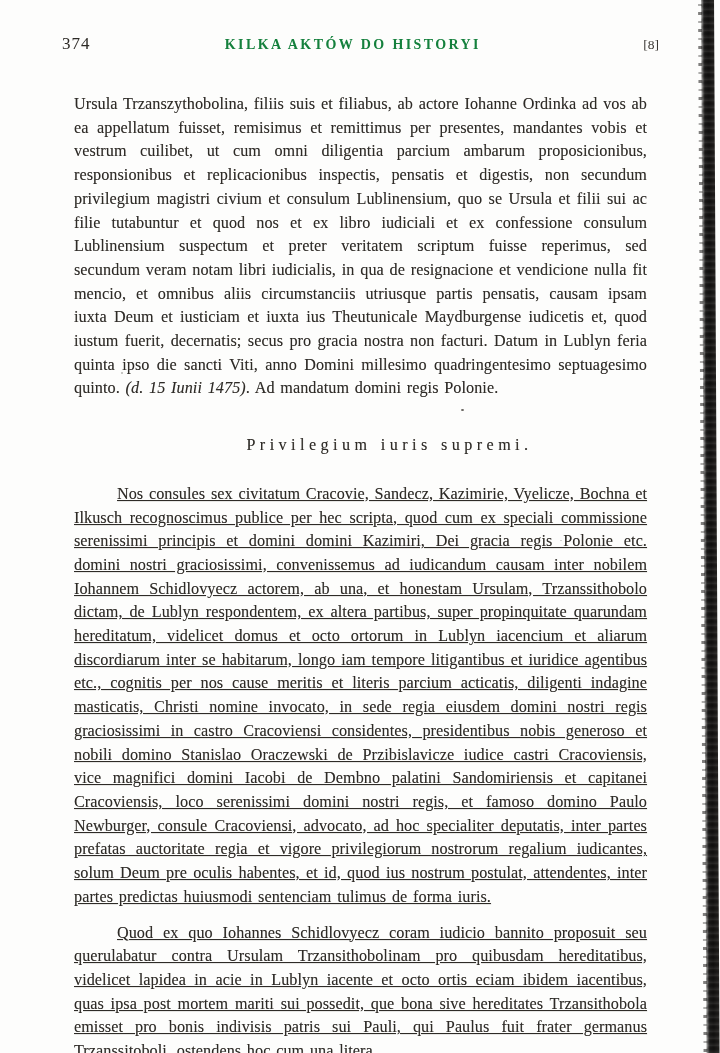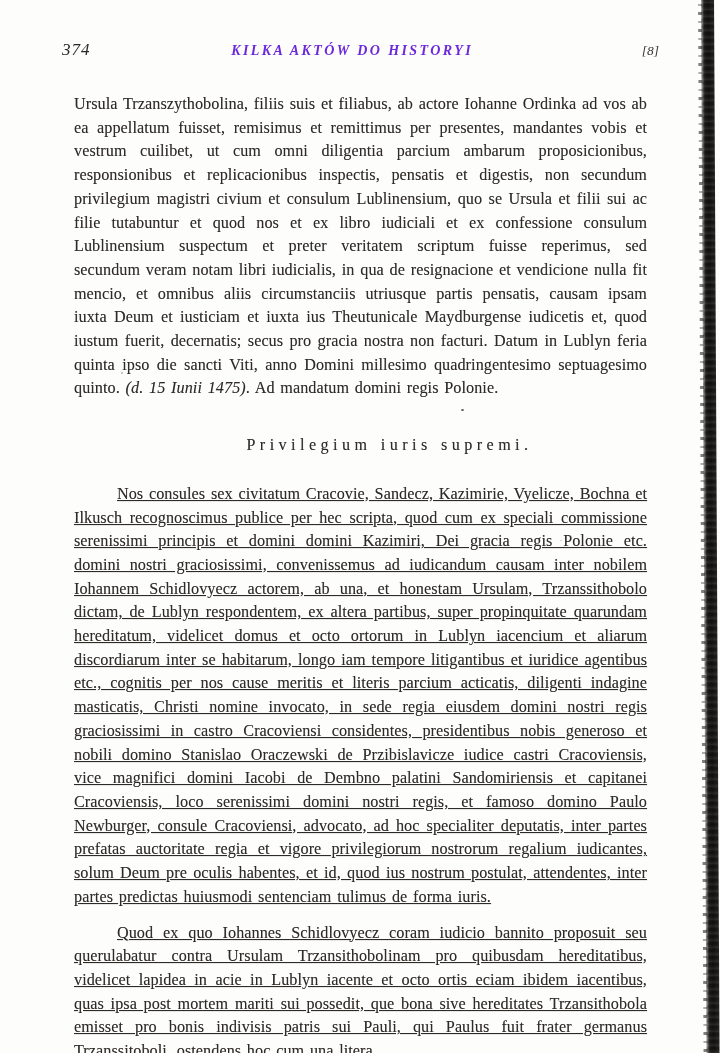--- a/index.html
+++ b/index.html
@@ -12,38 +12,37 @@
     width: 720px;
     height: 1053px;
     background: #fdfdfc;
     overflow: hidden;
     font-family: "Liberation Serif", "DejaVu Serif", serif;
     color: #2e2b27;
   }
   
   .running-head {
     position: absolute;
-    top: 40px;
+    top: 34px;
     left: 62px;
     width: 597px;
     display: flex;
     justify-content: space-between;
     align-items: baseline;
-    font-style: italic;
   }
   .pagenum {
     font-size: 17px;
     letter-spacing: 1px;
     color: #2c2925;
   }
   .head-title {
     font-size: 14px;
     font-weight: bold;
     letter-spacing: 2.4px;
-    color: #6d28d9;
+    color: #15803d;
     transform: translateX(-14px);
   }
   .docnum {
     font-size: 13.5px;
     color: #3a3733;
   }
   
   .text-block {
     position: absolute;
     top: 80px;

